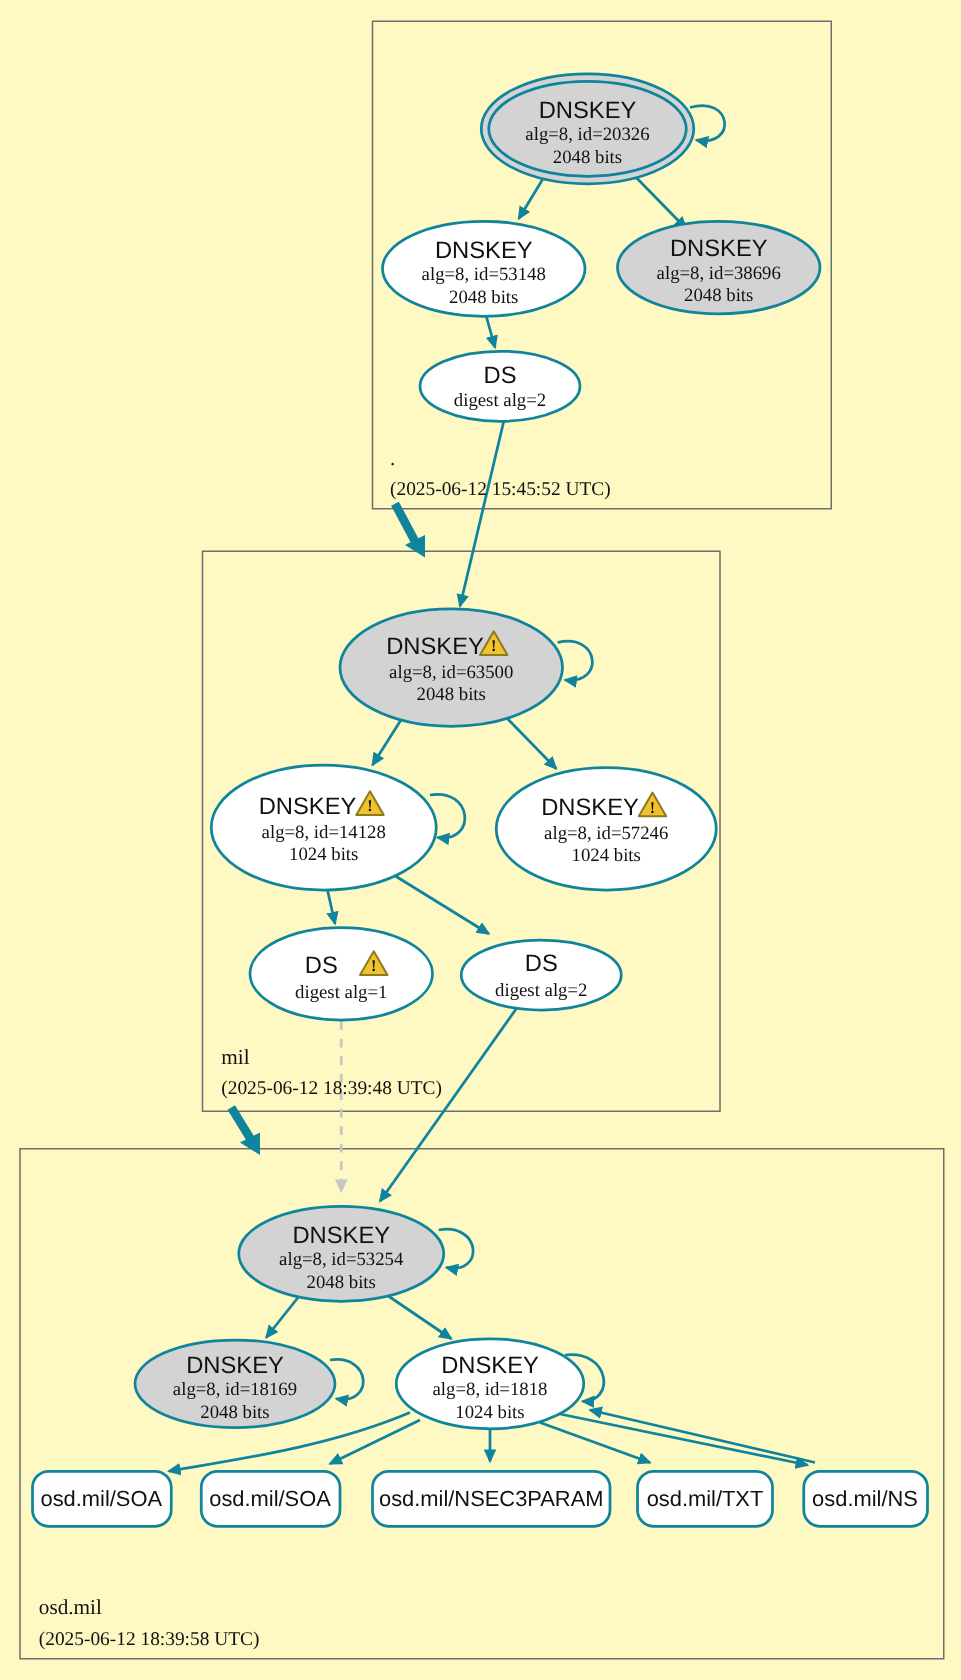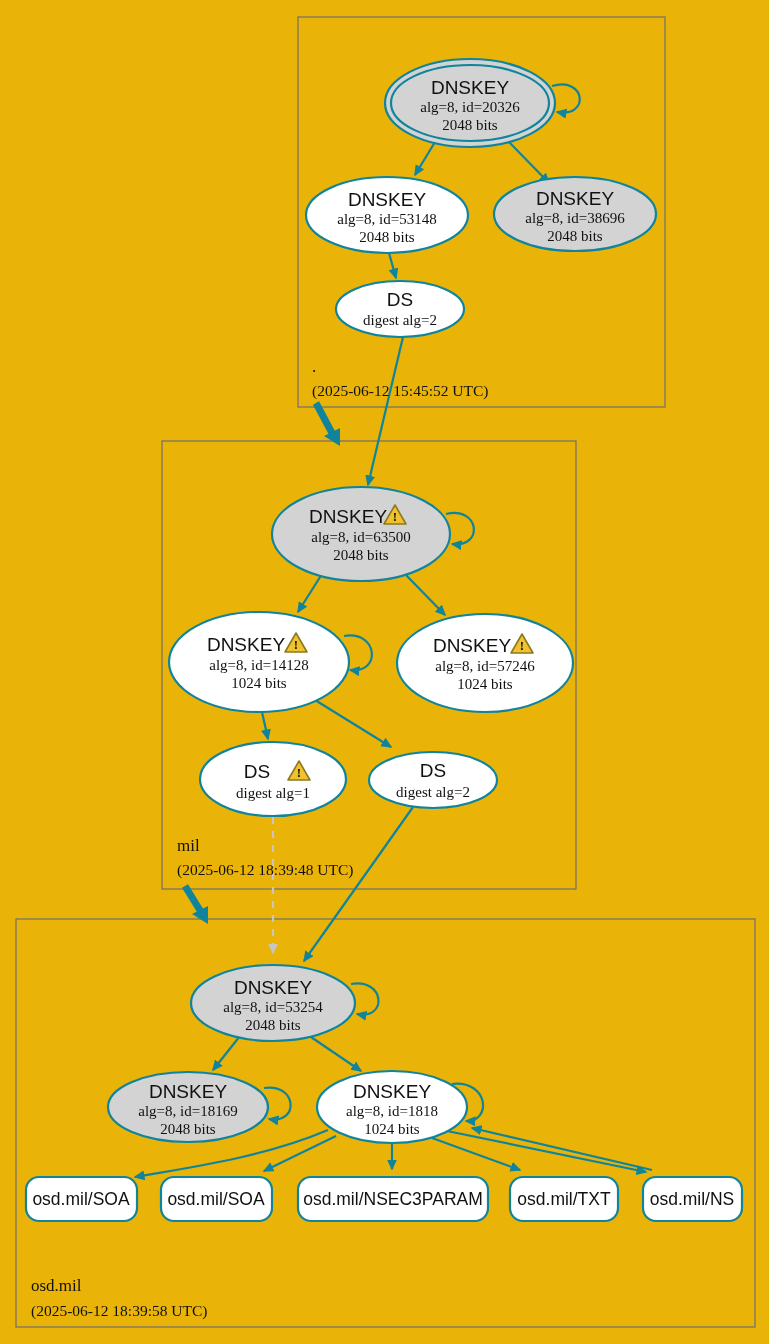--- a/index.html
+++ b/index.html
@@ -1,16 +1,16 @@
 <!DOCTYPE html>
 <html><head>
 <meta charset="utf-8">
 <style>
   html,body{margin:0;padding:0;background:#ffffff;}
-  .stage{width:769px;height:1344px;position:relative;background:#eab308;}
+  .stage{width:769px;height:1344px;position:relative;background:#fef9c3;}
   svg{display:block;}
   .cluster{fill:none;stroke:#6e6e6e;stroke-width:1.2;}
   .node{stroke:#0f849c;stroke-width:2.2;}
   .fill-gray{fill:#d3d3d3;}
   .fill-white{fill:#ffffff;}
   .edge{stroke:#0f849c;stroke-width:2.2;fill:none;}
   .edge-dashed{stroke:#c6c6c6;stroke-width:2.2;fill:none;stroke-dasharray:7 7;}
   .thick{stroke:#0f849c;stroke-width:7;fill:none;}
   .ah{fill:#0f849c;stroke:none;}
   text{fill:#111111;}

